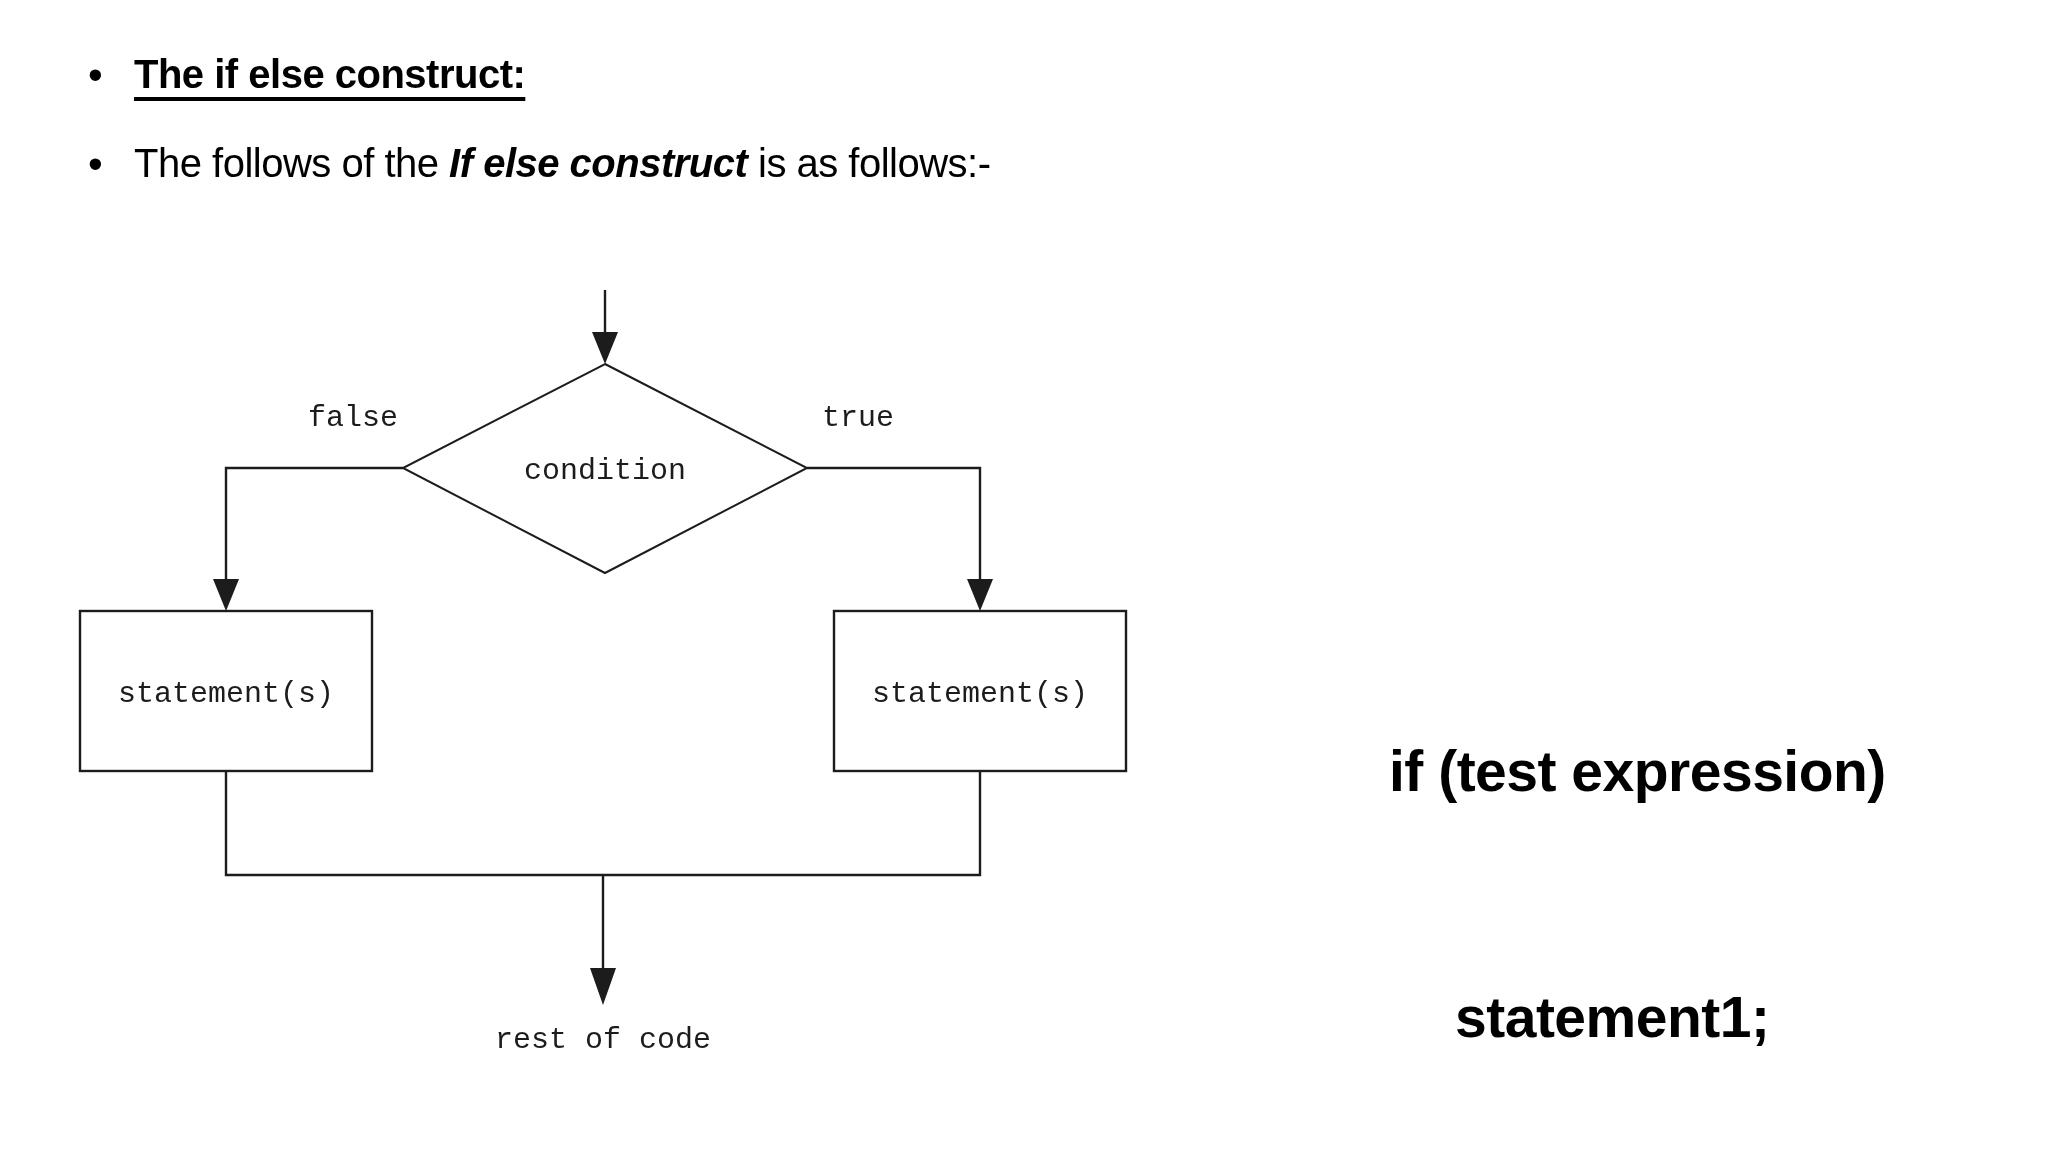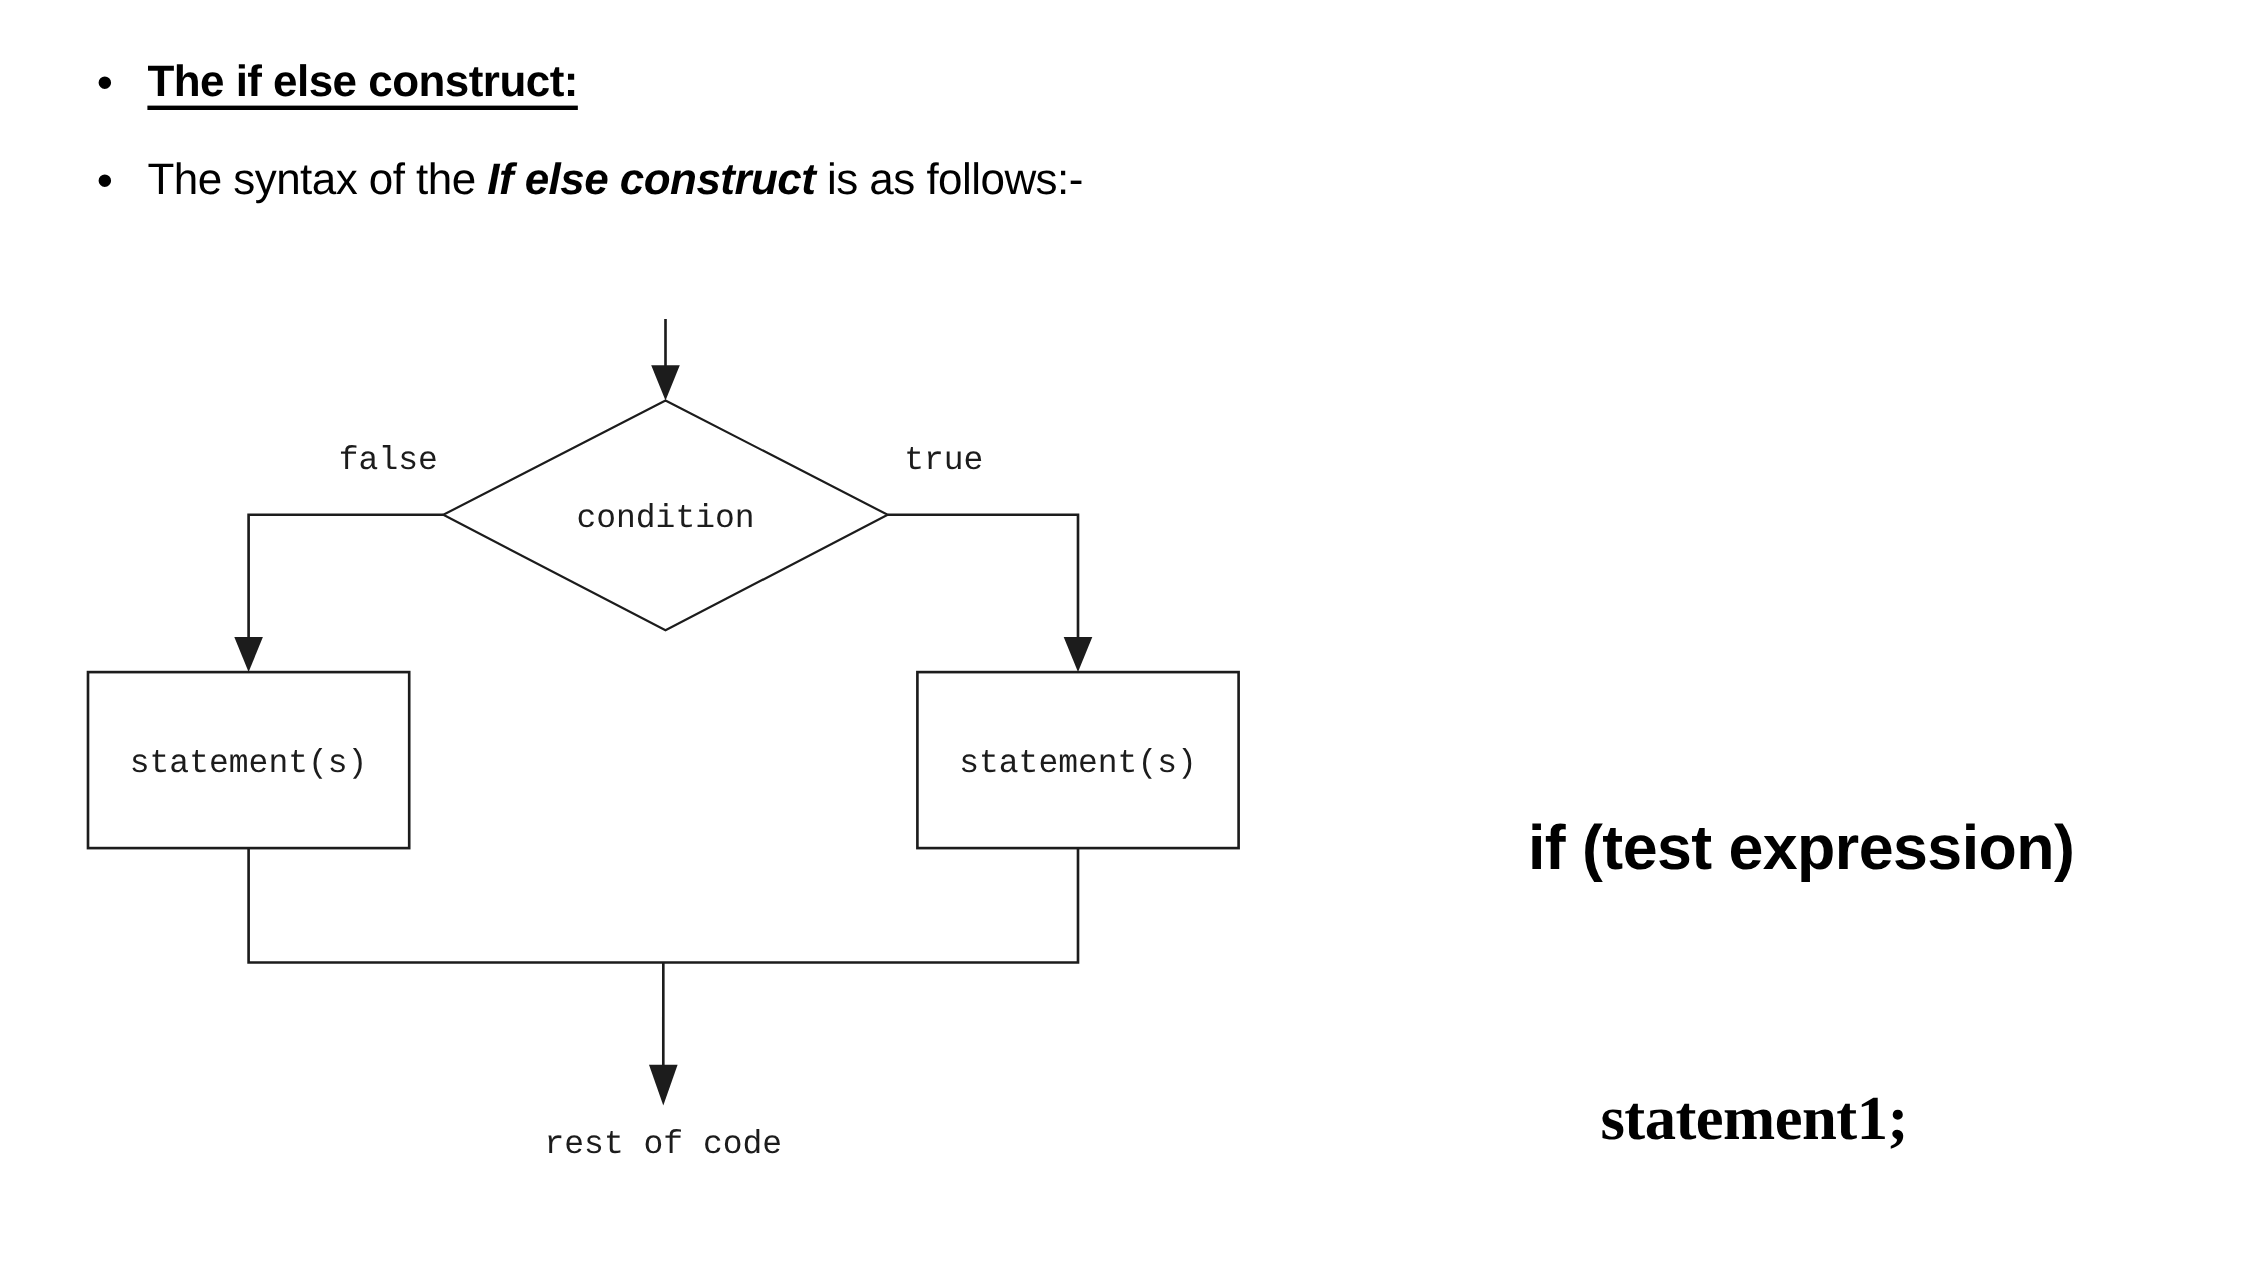--- a/index.html
+++ b/index.html
@@ -72,36 +72,35 @@
     left: 1389px;
     top: 566px;
     font-weight: 700;
     font-size: 57px;
     line-height: 82px;
     letter-spacing: -0.5px;
     white-space: pre;
   }
   .code-line.indent {
     padding-left: 66px;
-    font-family: Liberation Serif, serif;
   }
 </style>
 </head>
 <body>
 
 <div class="slide">
 
   <div class="bullets">
     <div class="bullet-row">
       <span class="marker">•</span>
       <span class="bullet-text title-text">The if else construct:</span>
     </div>
     <div class="bullet-row">
       <span class="marker">•</span>
-      <span class="bullet-text"><span>The syntax of the </span><span class="em">If else construct</span><span> is as follows:-</span></span>
+      <span class="bullet-text"><span>The follows of the </span><span class="em">If else construct</span><span> is as follows:-</span></span>
     </div>
   </div>
 
   <svg class="flowchart" width="1100" height="800" viewBox="0 0 1100 800">
 
     <g fill="none" stroke-width="2.4" stroke="#1c1c1c">
       <line x1="545" y1="12" x2="545" y2="56"></line>
       <polygon points="545,86 747,190 545,295 343,190" stroke-width="2"></polygon>
       <polyline points="343,190 166,190 166,303"></polyline>
       <polyline points="747,190 920,190 920,303"></polyline>

